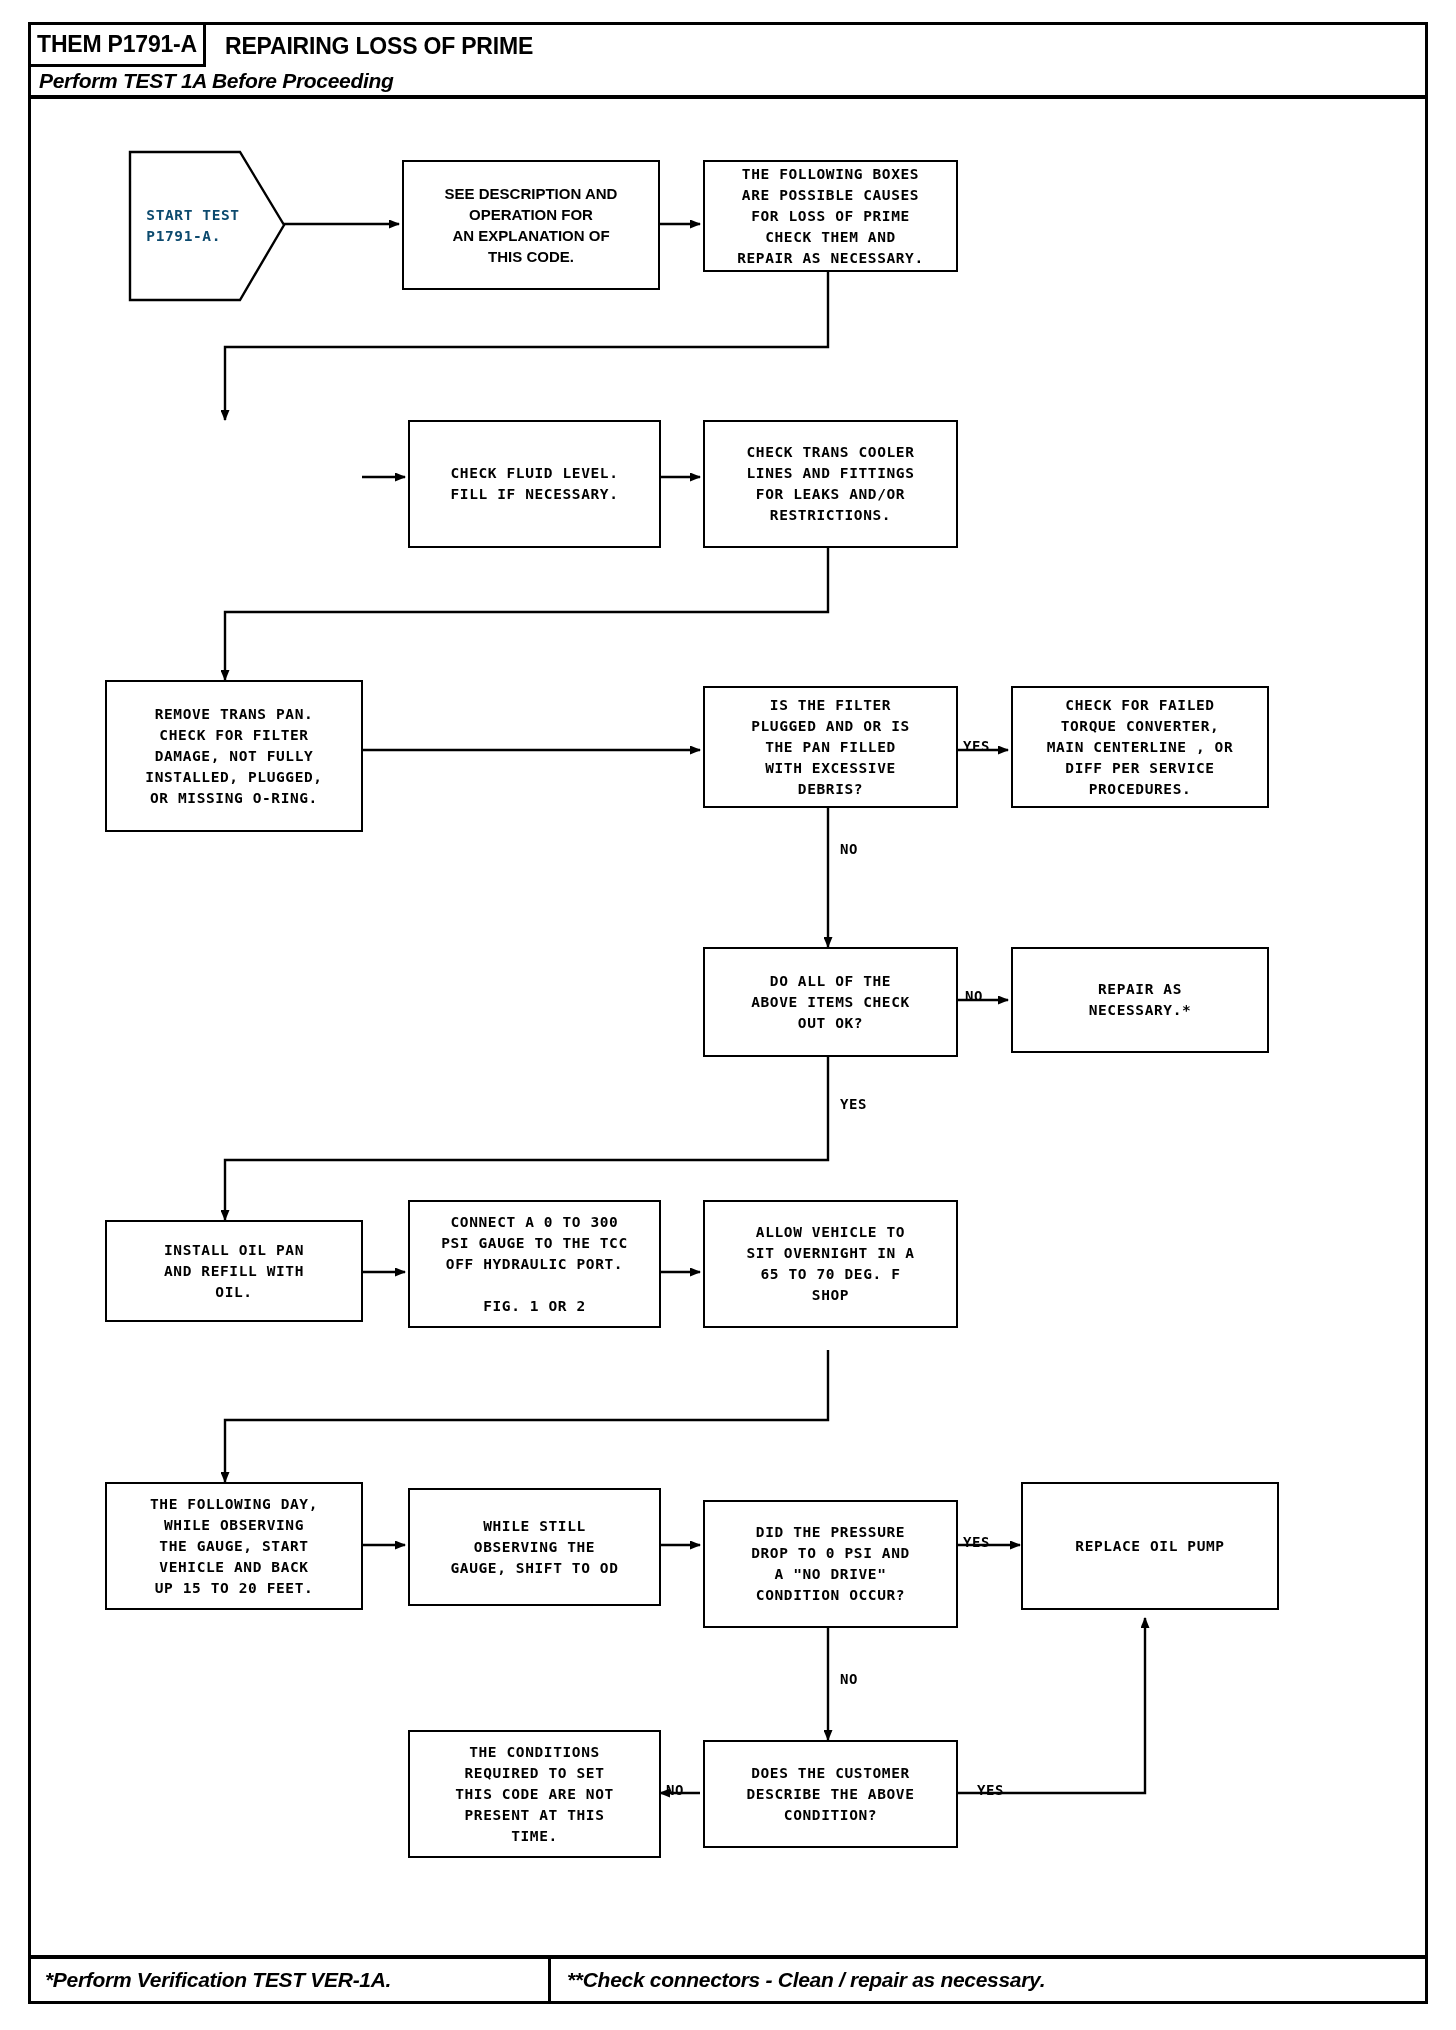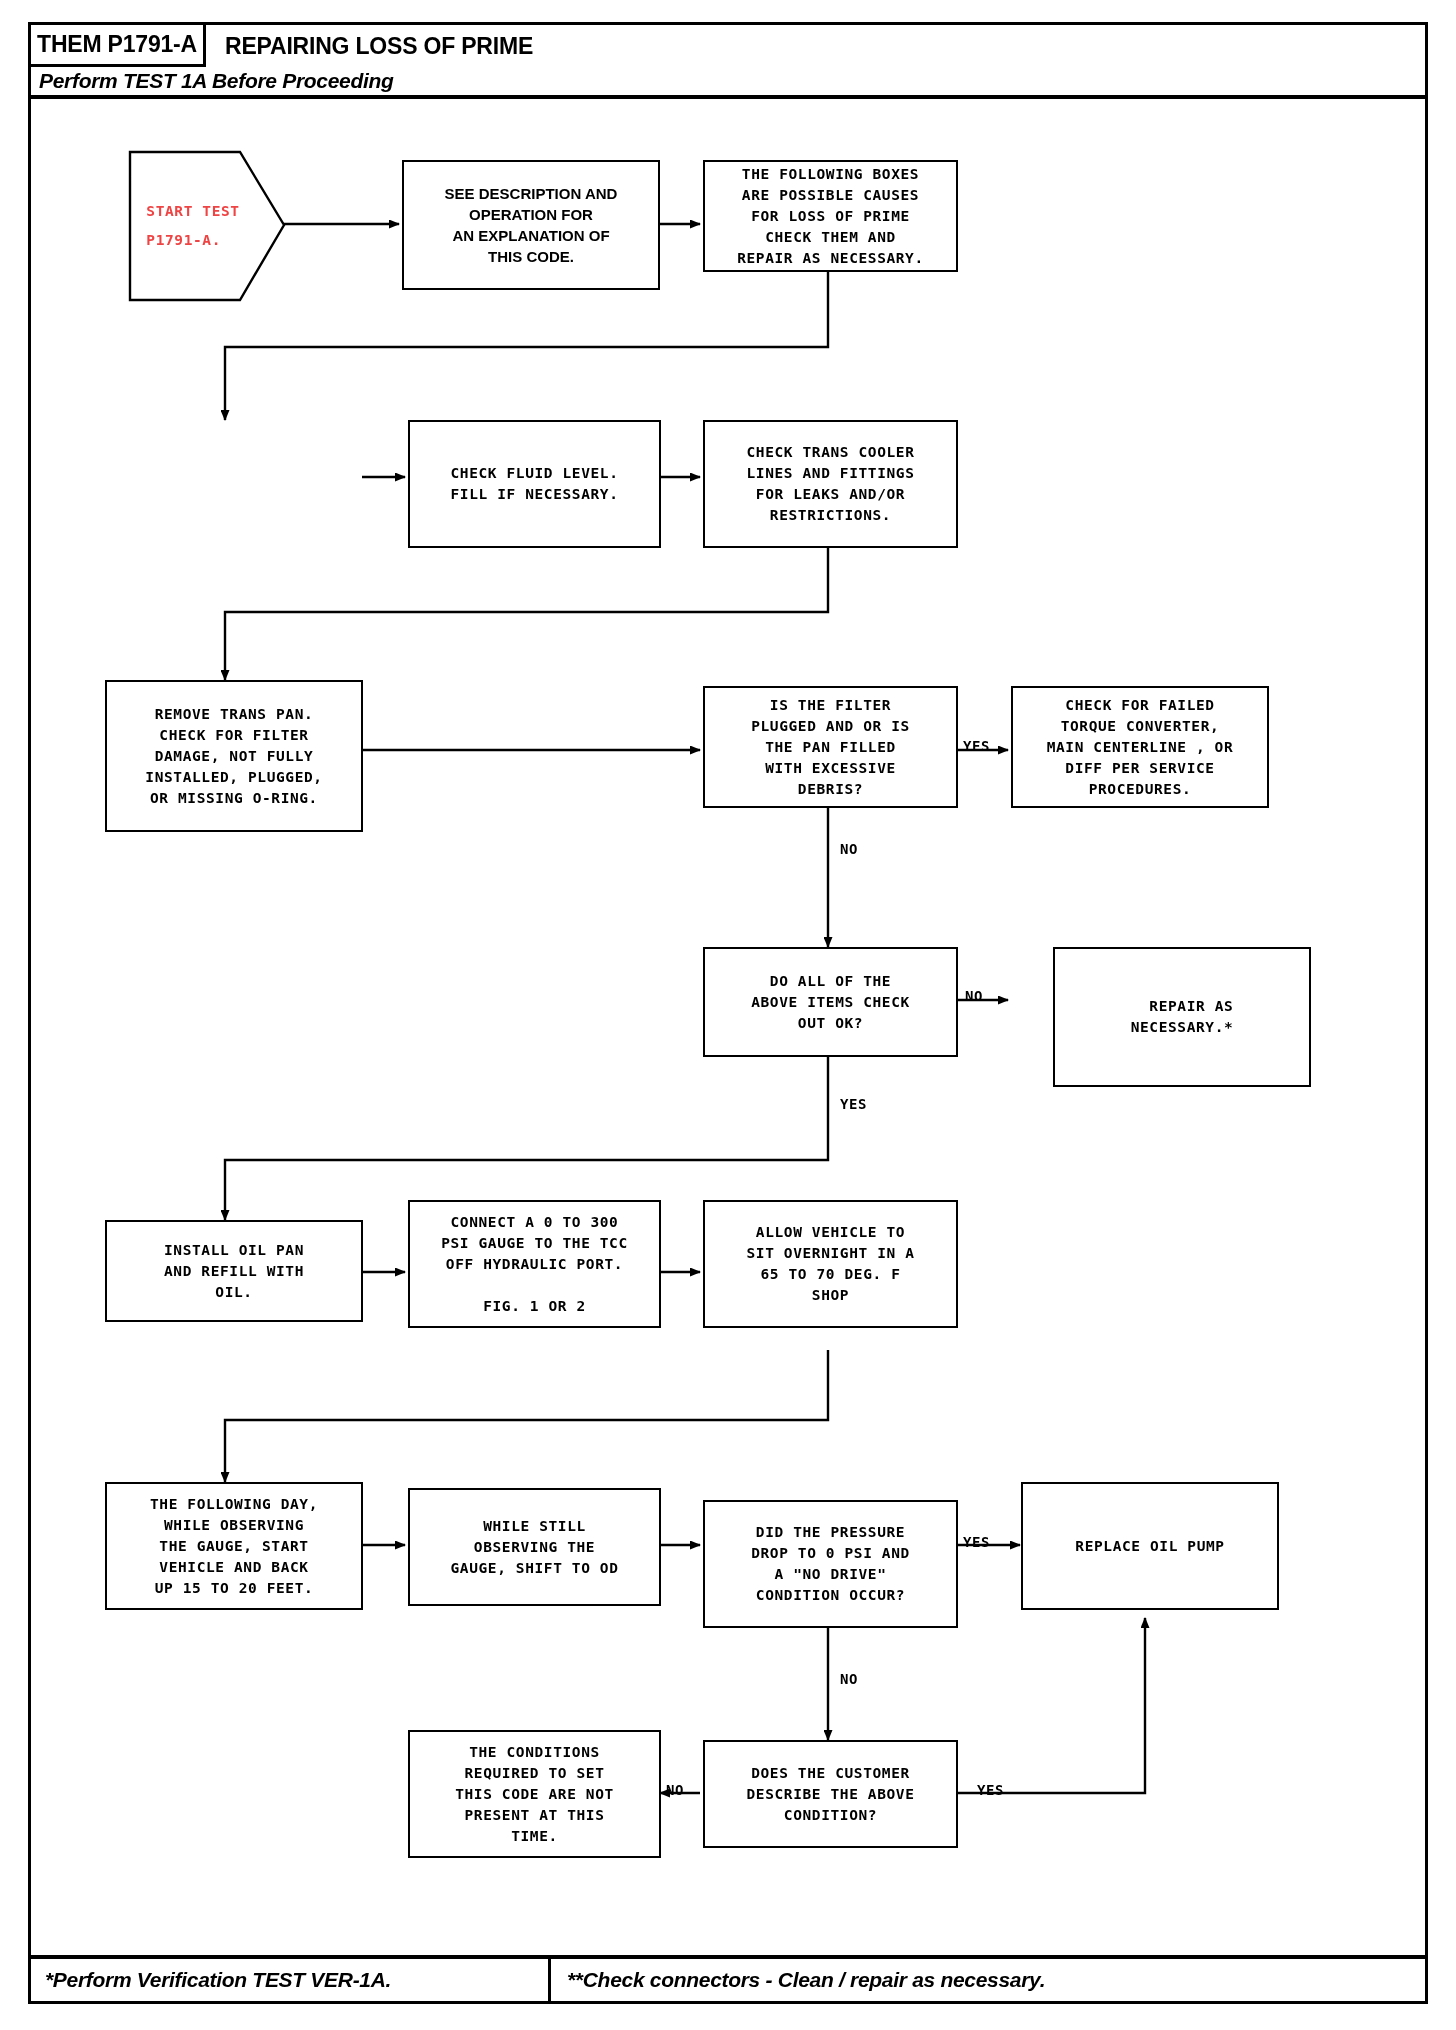--- a/index.html
+++ b/index.html
@@ -83,21 +83,21 @@
     letter-spacing:0.6px;white-space:pre-line;
     font-weight:600;
   }
   .node.bold .txt{font-family:"Liberation Sans", sans-serif;font-weight:bold;font-size:15px;letter-spacing:0px;}
   .startnode{
     position:absolute;background:transparent;
     display:flex;align-items:center;justify-content:center;
   }
   .startnode .txt{
     font-family:"DejaVu Sans Mono", monospace;
-    font-size:14.5px;line-height:29px;color:#ef4444;letter-spacing:0.6px;
+    font-size:14.5px;line-height:21px;color:#0c4a6e;letter-spacing:0.6px;
     white-space:pre-line;font-weight:600;position:relative;z-index:2;
     margin-left:-28px;
   }
   .edgelbl{
     position:absolute;
     font-family:"DejaVu Sans Mono", monospace;
     font-size:14px;font-weight:600;color:#000;letter-spacing:0.6px;margin-top:16px;
   }
 </style>
 </head>
@@ -231,21 +231,21 @@
 
   <div class="edgelbl" style="left:963px;top:722px;">YES</div>
   <div class="edgelbl" style="left:840px;top:825px;">NO</div>
 
   <div class="node" style="left:703px;top:947px;width:255px;height:110px;">
     <div class="txt">DO ALL OF THE
 ABOVE ITEMS CHECK
 OUT OK?</div>
   </div>
 
-  <div class="node" style="left:1053px;top:947px;width:258px;height:140px;text-align:right;">
+  <div class="node" style="left:1011px;top:947px;width:258px;height:106px;">
     <div class="txt">REPAIR AS
 NECESSARY.*</div>
   </div>
 
   <div class="edgelbl" style="left:965px;top:972px;">NO</div>
   <div class="edgelbl" style="left:840px;top:1080px;">YES</div>
 
   <div class="node" style="left:105px;top:1220px;width:258px;height:102px;">
     <div class="txt">INSTALL OIL PAN
 AND REFILL WITH

